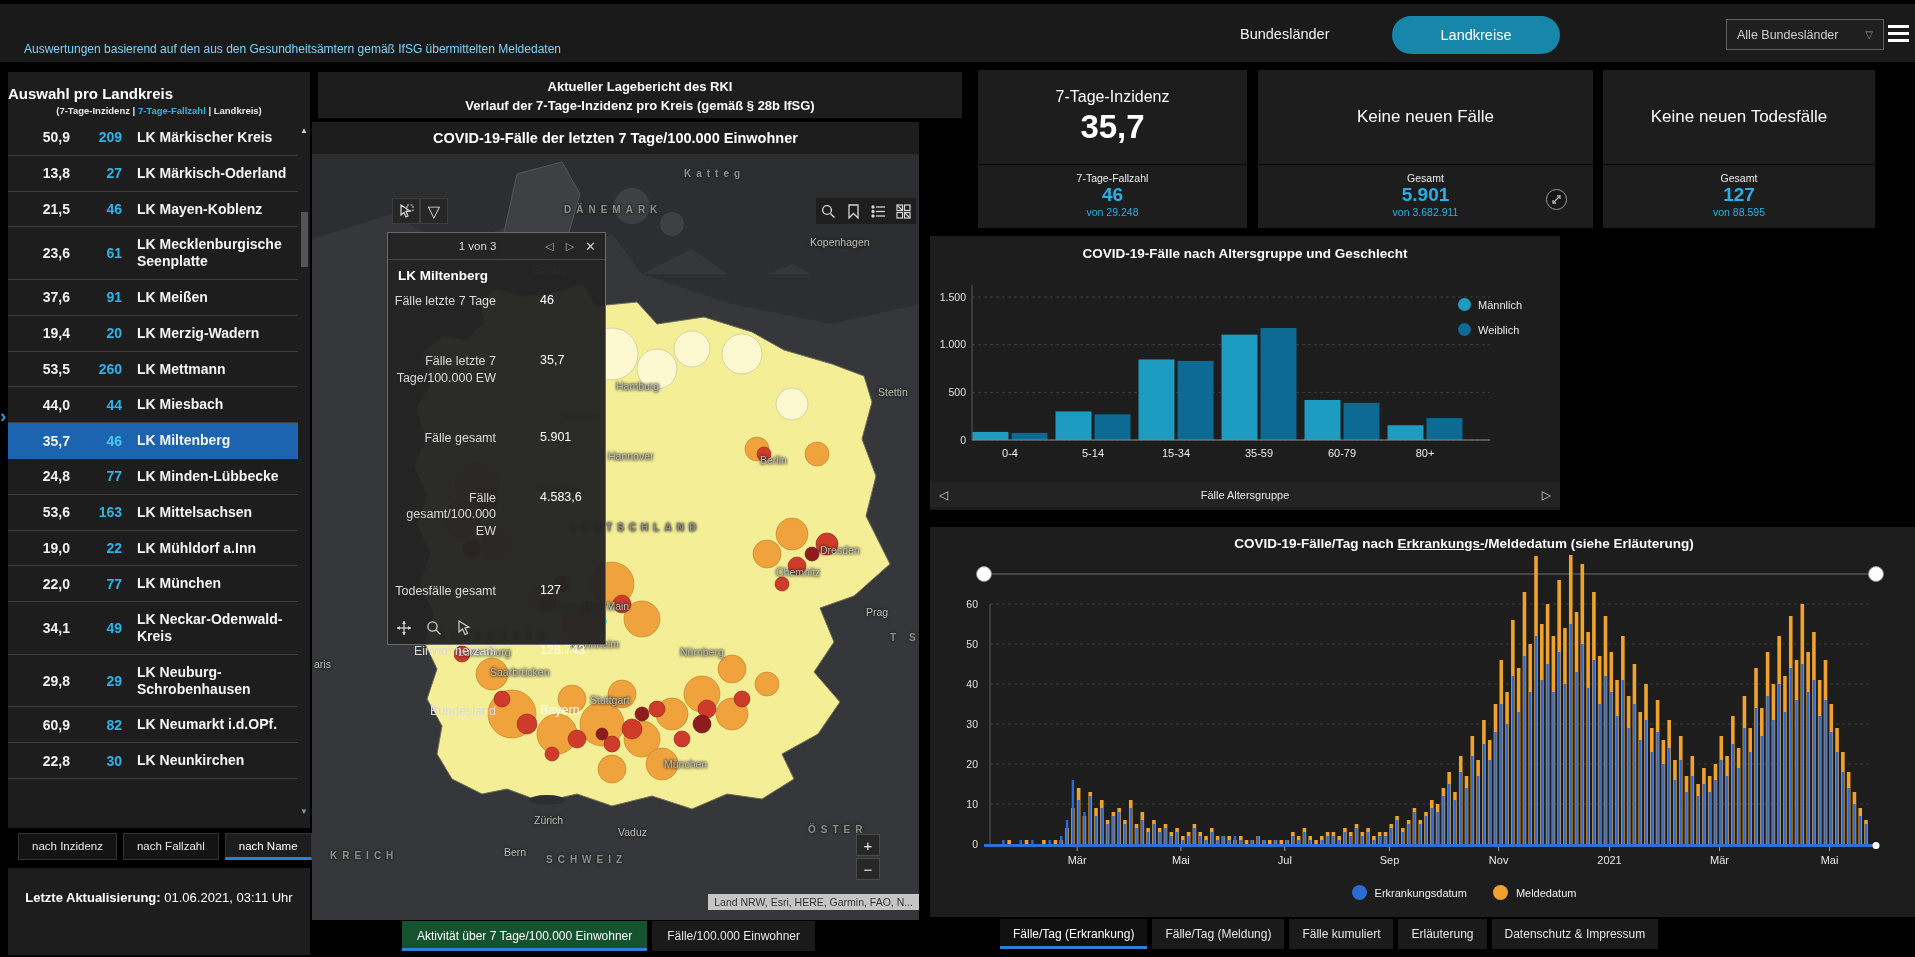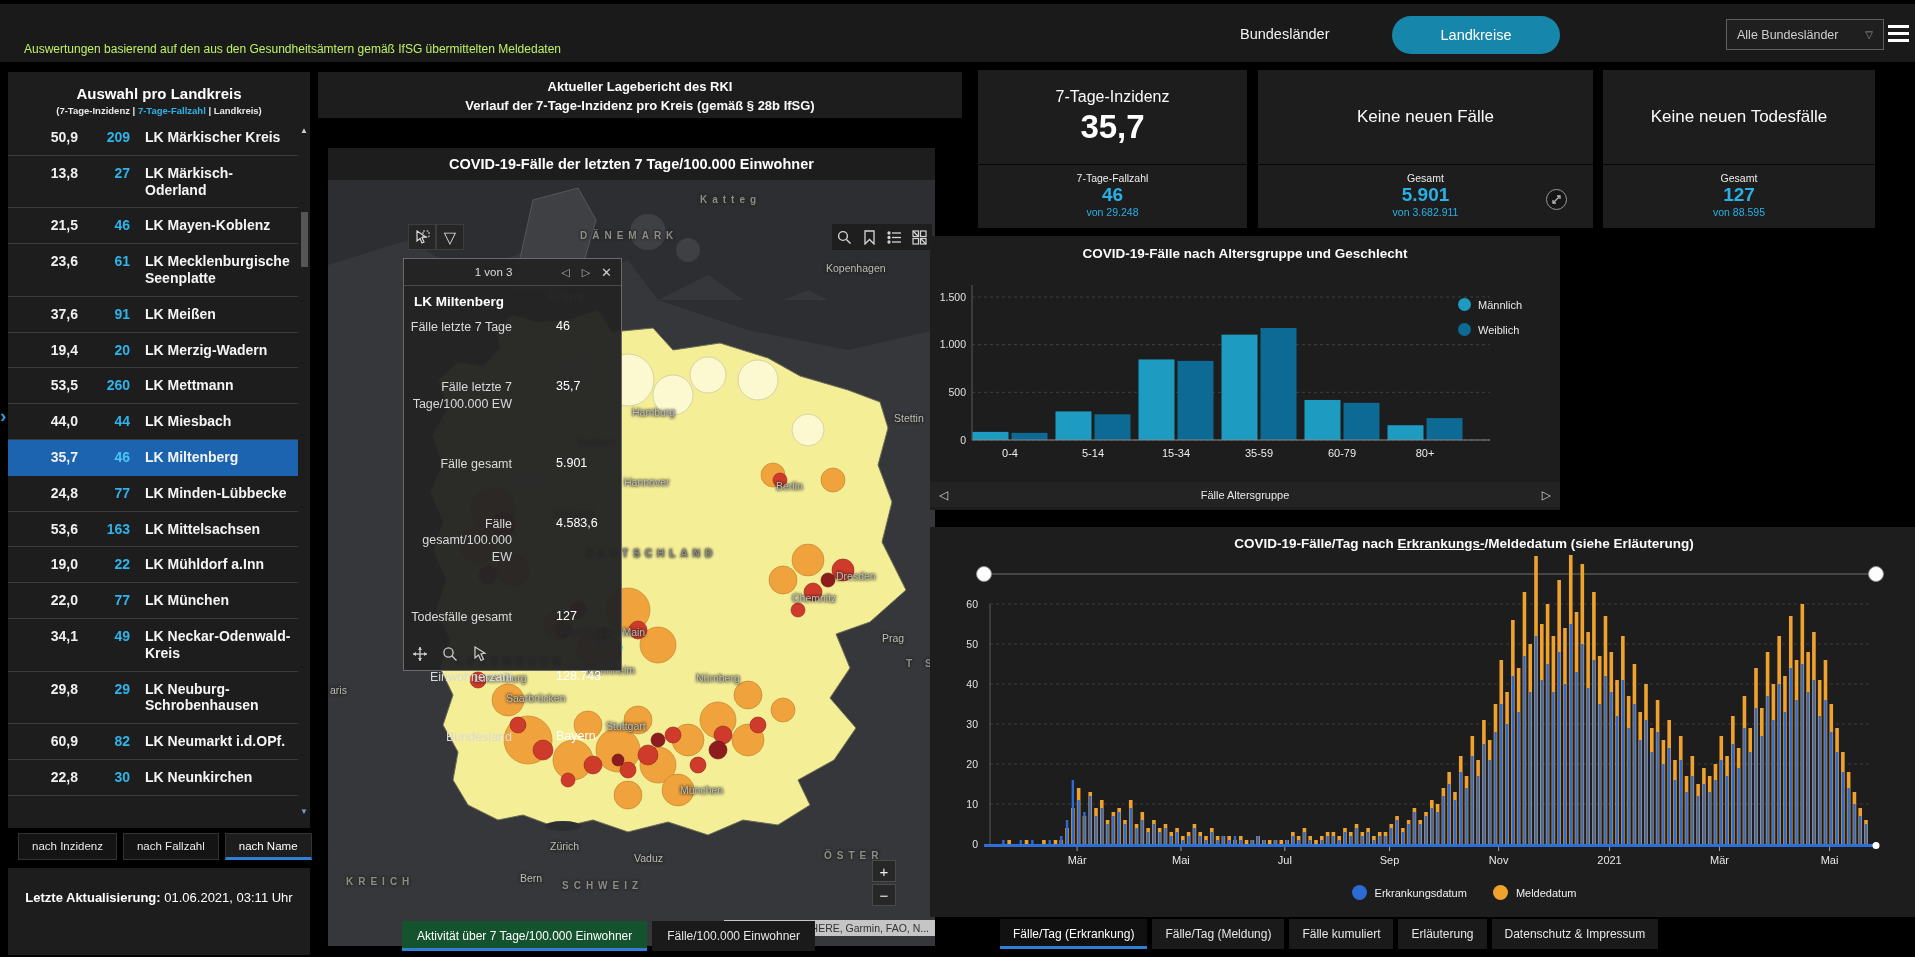--- a/index.html
+++ b/index.html
@@ -3,61 +3,61 @@
 <meta charset="utf-8">
 <style>
   * { margin:0; padding:0; box-sizing:border-box; }
   html,body { background:#000; }
   body { font-family:"Liberation Sans", sans-serif; }
   .stage { position:relative; width:1915px; height:957px; background:#000; overflow:hidden; color:#fff; }
 
   
   .hdr { position:absolute; left:0; top:0; width:1915px; height:62px; background:#1a1a1a; border-top:4px solid #000; }
   .hdr-title { position:absolute; left:24px; top:7px; font-size:21px; color:#fafafa; letter-spacing:.2px; }
-  .hdr-sub { position:absolute; left:24px; top:38px; font-size:12px; color:#bef264; }
+  .hdr-sub { position:absolute; left:24px; top:38px; font-size:12px; color:#7dd3fc; }
   .hdr-bl { position:absolute; left:1240px; top:22px; font-size:14.5px; color:#f2f2f2; cursor:pointer; }
   .hdr-pill { position:absolute; left:1392px; top:12px; width:168px; height:38px; border-radius:19px;
               background:#1687aa; color:#fff; font-size:14.5px; display:flex; align-items:center; justify-content:center; cursor:pointer; }
   .hdr-dd { position:absolute; left:1726px; top:15px; width:158px; height:31px; background:#1f1f1f; border:1px solid #5f5f5f;
             color:#cfcfcf; font-size:12.5px; display:flex; align-items:center; padding:0 10px; cursor:pointer; }
   .hdr-dd .tri { margin-left:auto; color:#9b9b9b; font-size:10px; }
   .hdr-burger { position:absolute; left:1888px; top:21px; width:21px; height:18px; cursor:pointer; }
   .hdr-burger i { display:block; height:2.5px; background:#fff; margin-bottom:4.5px; }
 
   
   .panel { position:absolute; background:#1d1d1d; }
 
   
   .sb { left:8px; top:72px; width:302px; height:756px; overflow:hidden; }
-  .sb-title { text-align:center; font-size:15px; font-weight:bold; padding-top:13px; color:#fff; }
+  .sb-title { font-size:15px; font-weight:bold; padding-top:13px; color:#fff; }
   .sb-subtitle { text-align:center; font-size:9.5px; color:#e8e8e8; margin-top:3px; font-weight:bold; }
   .sb-subtitle .blue { color:#2fb3e8; }
   .sb-rows { position:absolute; left:0; top:48px; right:12px; bottom:0; overflow:hidden; }
-  .lk-row { display:flex; align-items:flex-start; padding:9px 0 9px 8px; border-bottom:1px solid #3d3d3d; cursor:pointer; }
+  .lk-row { display:flex; align-items:center; padding:9px 0 9px 0; border-bottom:1px solid #3d3d3d; cursor:pointer; }
   .lk-row.sel { background:#1d64b0; border-bottom-color:#1d64b0; }
   .lk-inc { width:62px; text-align:right; font-size:14px; font-weight:bold; color:#f0f0f0; flex:none; }
   .lk-cases { width:52px; text-align:right; font-size:14px; font-weight:bold; color:#2fb3e8; flex:none; }
   .lk-row.sel .lk-cases { color:#49c6f2; }
   .lk-name { flex:1; font-size:14px; font-weight:bold; color:#f5f5f5; padding-left:15px; line-height:1.2; padding-right:4px; }
   .sb-scroll-up { position:absolute; right:2px; top:54px; font-size:8px; color:#cfcfcf; cursor:pointer; }
   .sb-thumb { position:absolute; right:2px; top:140px; width:7px; height:55px; background:#555; cursor:pointer; }
   .sb-scroll-dn { position:absolute; right:2px; top:735px; font-size:8px; color:#7e9cb4; cursor:pointer; }
 
   .sort-tabs { position:absolute; left:18px; top:833px; display:flex; gap:6px; }
   .stab { background:#141414; border:1px solid #333; color:#e8e8e8; font-size:11.5px; padding:6px 13px 7px; cursor:pointer; }
   .stab.act { background:#1d1d1d; color:#fff; border-bottom:3px solid #2f7fd6; padding-bottom:4px; }
 
   .sb-foot { left:8px; top:868px; width:302px; height:87px; text-align:center; font-size:13px; color:#fff; padding-top:22px; }
   .sb-foot b { font-weight:bold; }
 
   
   .rep { left:318px; top:72px; width:644px; height:46px; text-align:center; font-size:13px; font-weight:bold; color:#fbfbfb; padding-top:6px; line-height:1.45; }
 
   
-  .mapP { left:328px; top:122px; width:607px; height:798px;margin-top:26px; }
+  .mapP { left:312px; top:122px; width:607px; height:798px; }
   .map-title { height:32px; display:flex; align-items:center; justify-content:center; font-size:14.5px; font-weight:bold; color:#fff; }
   .map-body { position:absolute; left:0; top:32px; right:0; bottom:0; background:#35373a; overflow:hidden; cursor:grab; }
   .map-label { position:absolute; white-space:nowrap; pointer-events:none; text-shadow:0 0 3px #222,0 0 3px #222; }
   .map-label.city { color:#bdbdb5; font-size:10.5px; }
   .map-label.country { color:#8d8d86; font-size:10px; letter-spacing:5px; font-weight:bold; }
   .map-toolbar { position:absolute; left:80px; top:44px; display:flex; }
   .mtb-btn { width:28px; height:26px; background:#262626; border:1px solid #3d3d3d; display:flex; align-items:center; justify-content:center; color:#d9d9d9; cursor:pointer; }
   .map-icons { position:absolute; left:504px; top:44px; display:flex; background:rgba(28,28,28,.88); }
   .mi { width:25px; height:26px; display:flex; align-items:center; justify-content:center; cursor:pointer; }
   .map-zoom { position:absolute; left:544px; top:680px; }

